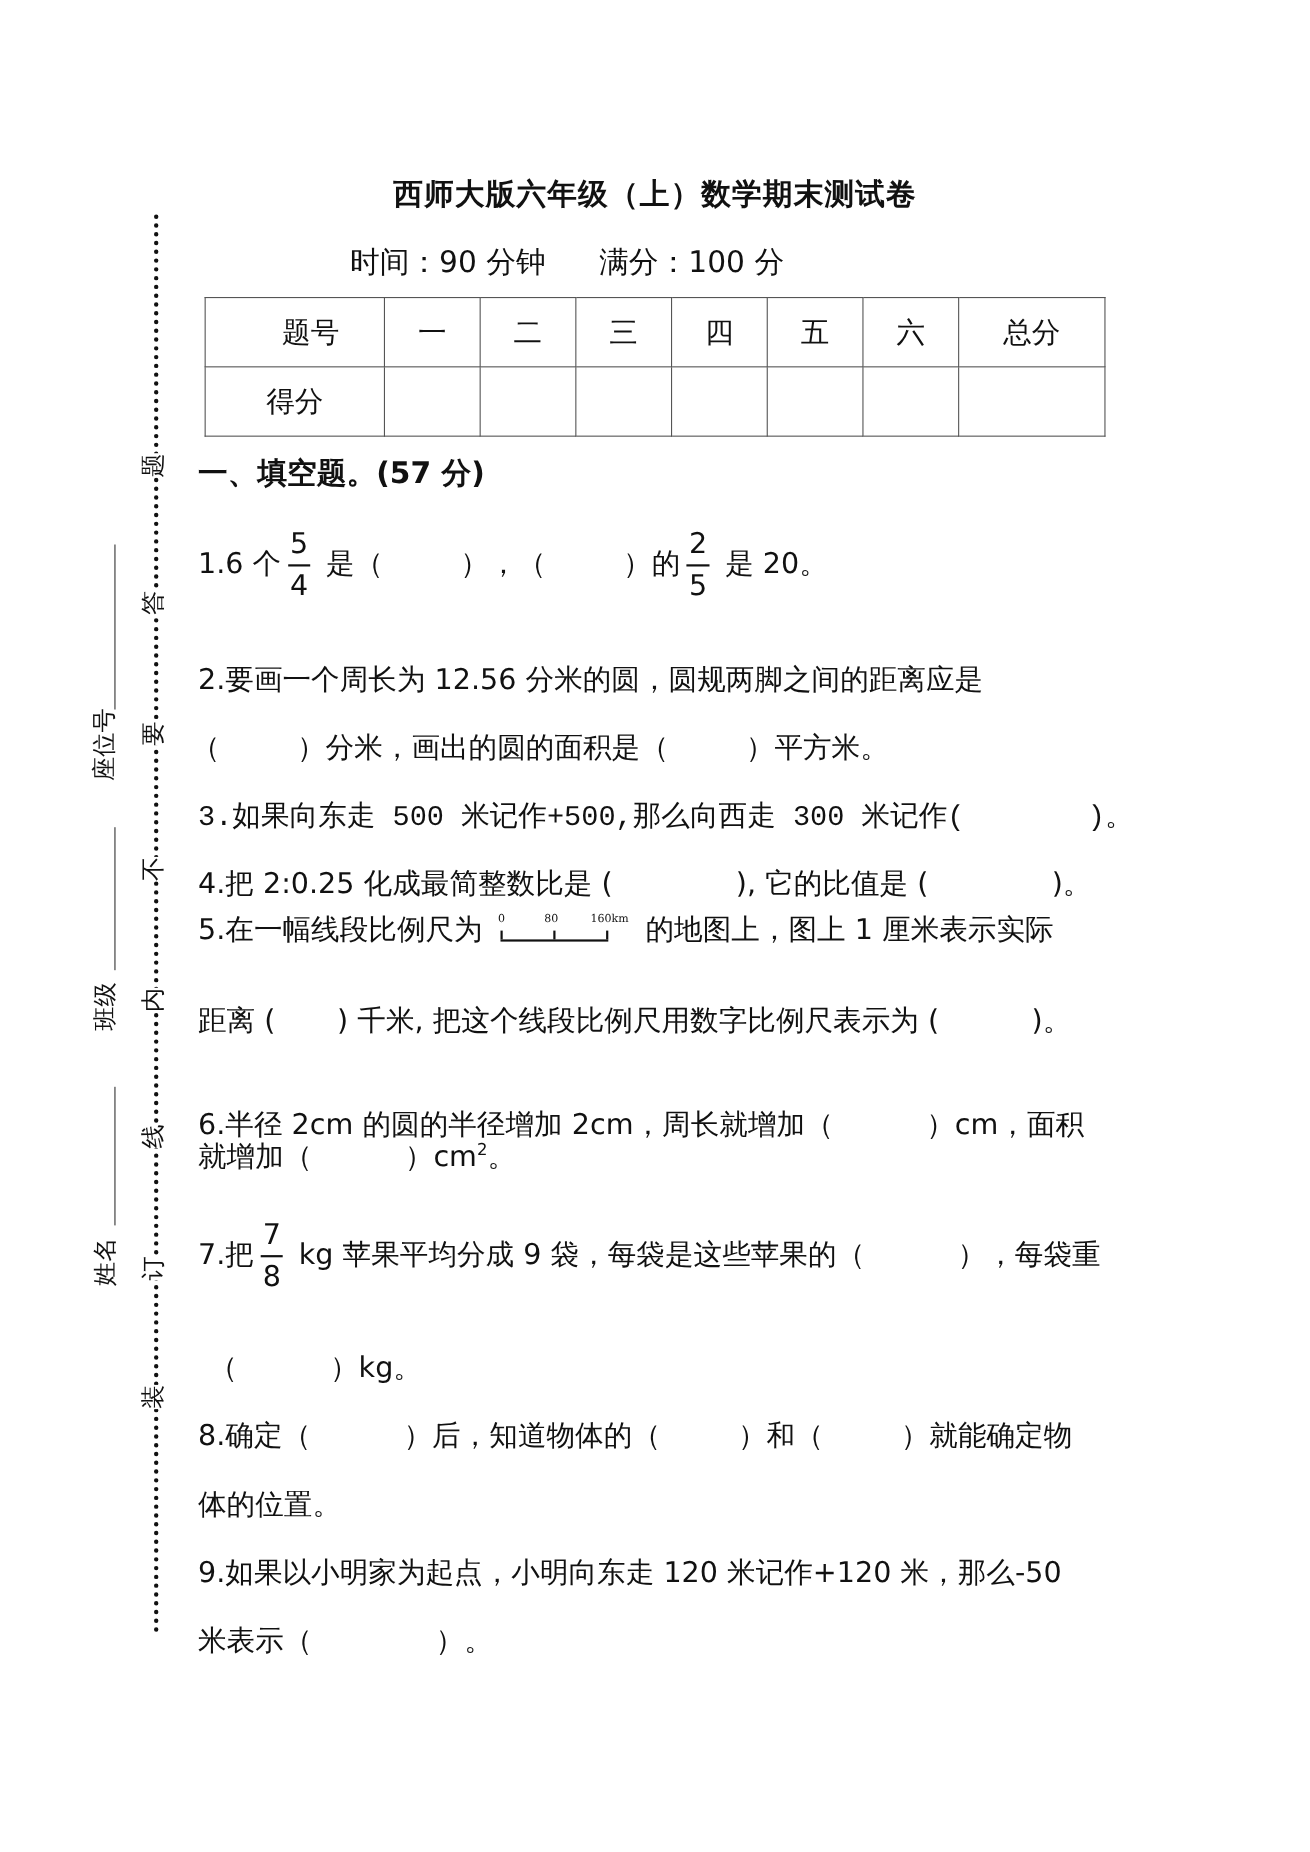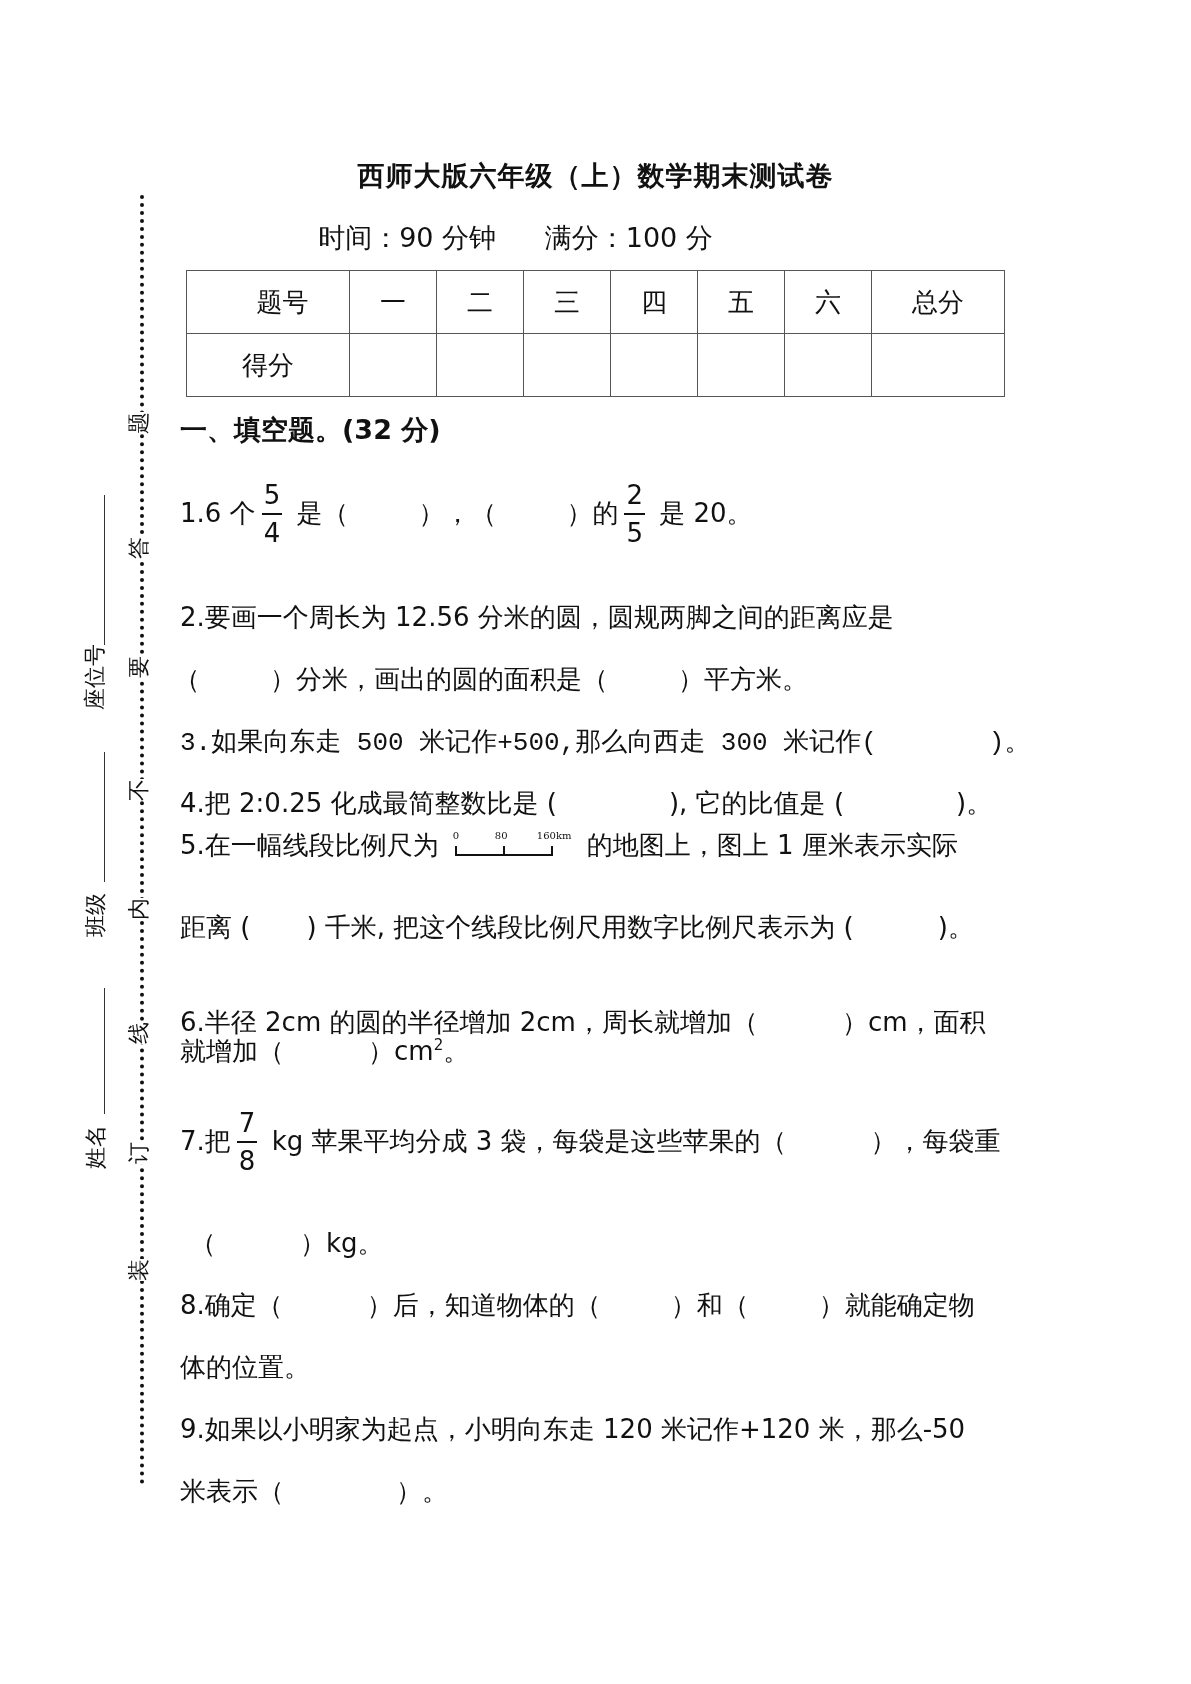--- a/index.html
+++ b/index.html
@@ -71,21 +71,21 @@
     <td></td>
     <td></td>
     <td></td>
     <td></td>
     <td></td>
     <td></td>
   </tr>
 </tbody>
   </table>
 
-<div class="abs section">一、填空题。(32 分)</div>
+<div class="abs section">一、填空题。(57 分)</div>
 
 <div class="abs q" style="top:482px;">
   <span>1.6 个</span><span class="frac"><span class="n">5</span><span class="bar"></span><span class="d">4</span></span>
   <span>是（</span><span class="blank" style="width:70px;"></span><span>），（</span><span class="blank" style="width:70px;"></span><span>）的</span><span class="frac"><span class="n">2</span><span class="bar"></span><span class="d">5</span></span>
   <span>是 20。</span>
 </div>
 
 <div class="abs q" style="top:600px;">2.要画一个周长为 12.56 分米的圆，圆规两脚之间的距离应是</div>
 <div class="abs q" style="top:662px; left:174px;">
   <span>（</span><span class="blank" style="width:70px;"></span><span>）分米，画出的圆的面积是（</span><span class="blank" style="width:70px;"></span><span>）平方米。</span>
@@ -116,21 +116,21 @@
 
 <div class="abs q" style="top:1005px;">
   <span>6.半径 2cm 的圆的半径增加 2cm，周长就增加（</span><span class="blank" style="width:84px;"></span><span>）cm，面积</span>
 </div>
 <div class="abs q" style="top:1034px;">
   <span>就增加（</span><span class="blank" style="width:84px;"></span><span>）cm</span><sup>2</sup><span>。</span>
 </div>
 
 <div class="abs q" style="top:1110px;">
   <span>7.把</span><span class="frac"><span class="n">7</span><span class="bar"></span><span class="d">8</span></span>
-  <span>kg 苹果平均分成 3 袋，每袋是这些苹果的（</span><span class="blank" style="width:84px;"></span><span>），每袋重</span>
+  <span>kg 苹果平均分成 9 袋，每袋是这些苹果的（</span><span class="blank" style="width:84px;"></span><span>），每袋重</span>
 </div>
 <div class="abs q" style="top:1226px; left:190px;">
   <span>（</span><span class="blank" style="width:84px;"></span><span>）kg。</span>
 </div>
 
 <div class="abs q" style="top:1288px;">
   <span>8.确定（</span><span class="blank" style="width:84px;"></span><span>）后，知道物体的（</span><span class="blank" style="width:70px;"></span><span>）和（</span><span class="blank" style="width:70px;"></span><span>）就能确定物</span>
 </div>
 <div class="abs q" style="top:1350px;">体的位置。</div>
 

